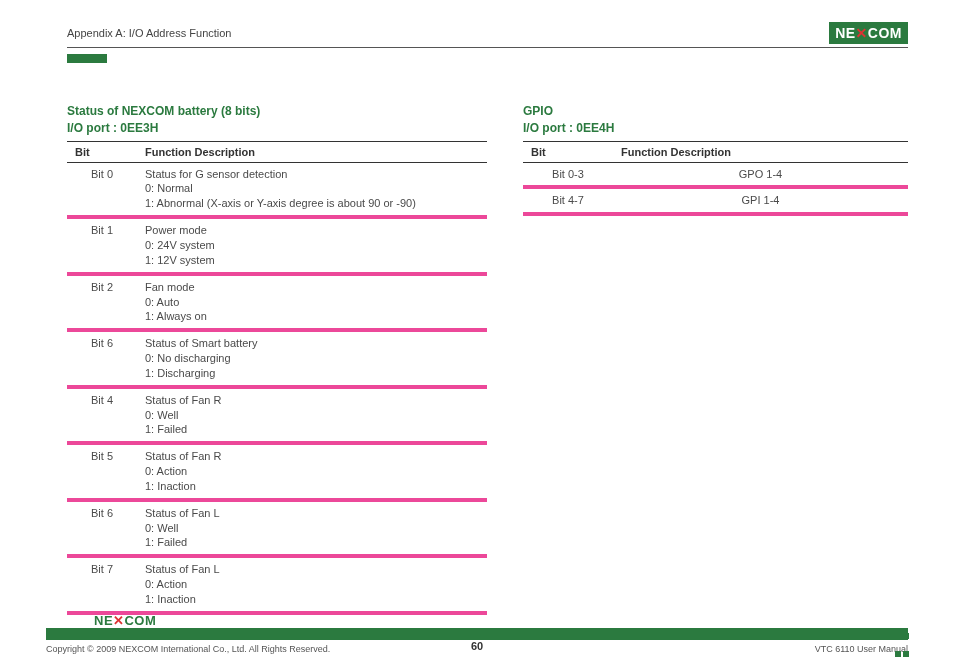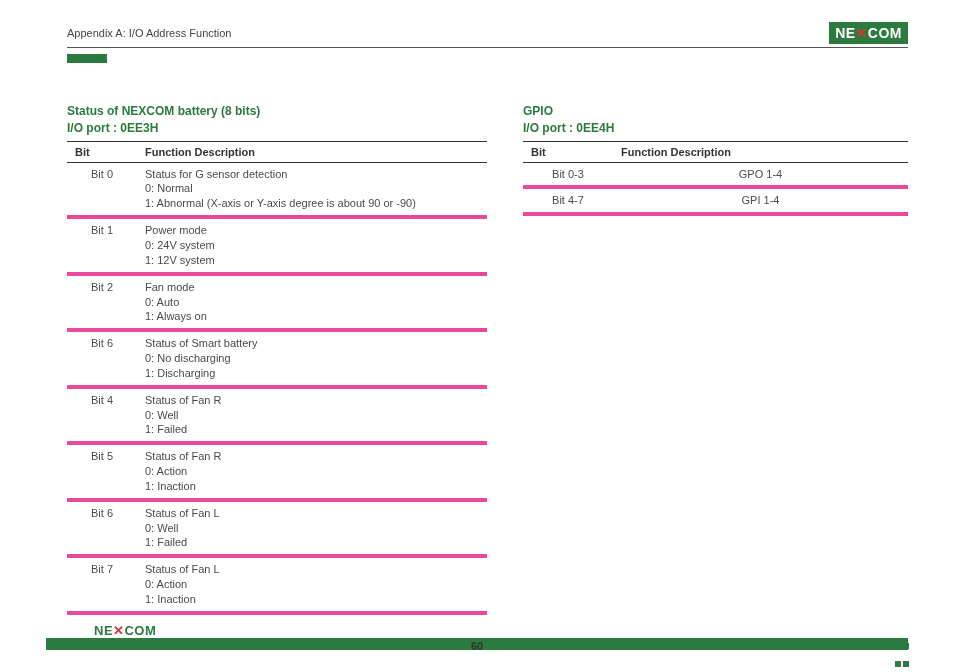--- a/index.html
+++ b/index.html
@@ -215,14 +215,18 @@
 </div>
 
 <div class="footer">
   <div style="display:flex;justify-content:space-between;align-items:flex-end;">
     <span class="logo-small">NE<span style="color:#d33">✕</span>COM</span>
     <span></span>
   </div>
   <div class="footer-bar">
     <div class="footer-squares"><span></span><span></span><br><span></span><span></span></div>
   </div>
+  <div class="footer-row">
+    <span>Copyright © 2009 NEXCOM International Co., Ltd. All Rights Reserved.</span>
+    <span>VTC 6110 User Manual</span>
+  </div>
   <span class="page-num">60</span>
 </div>
 
 </body></html>

